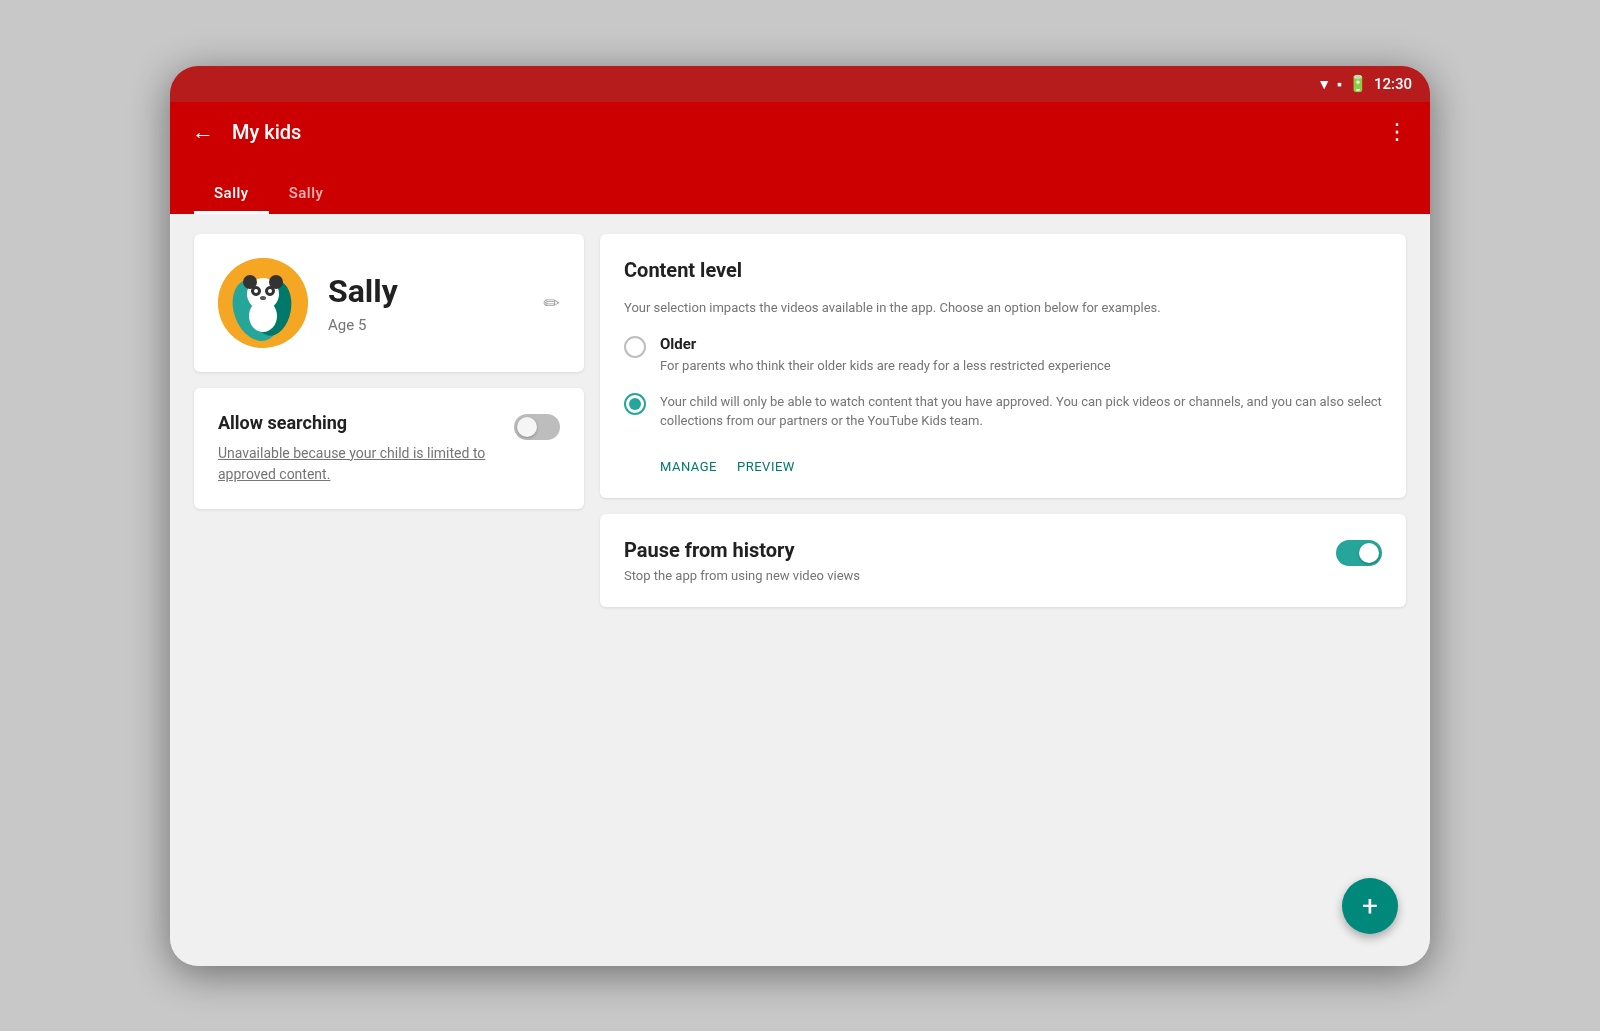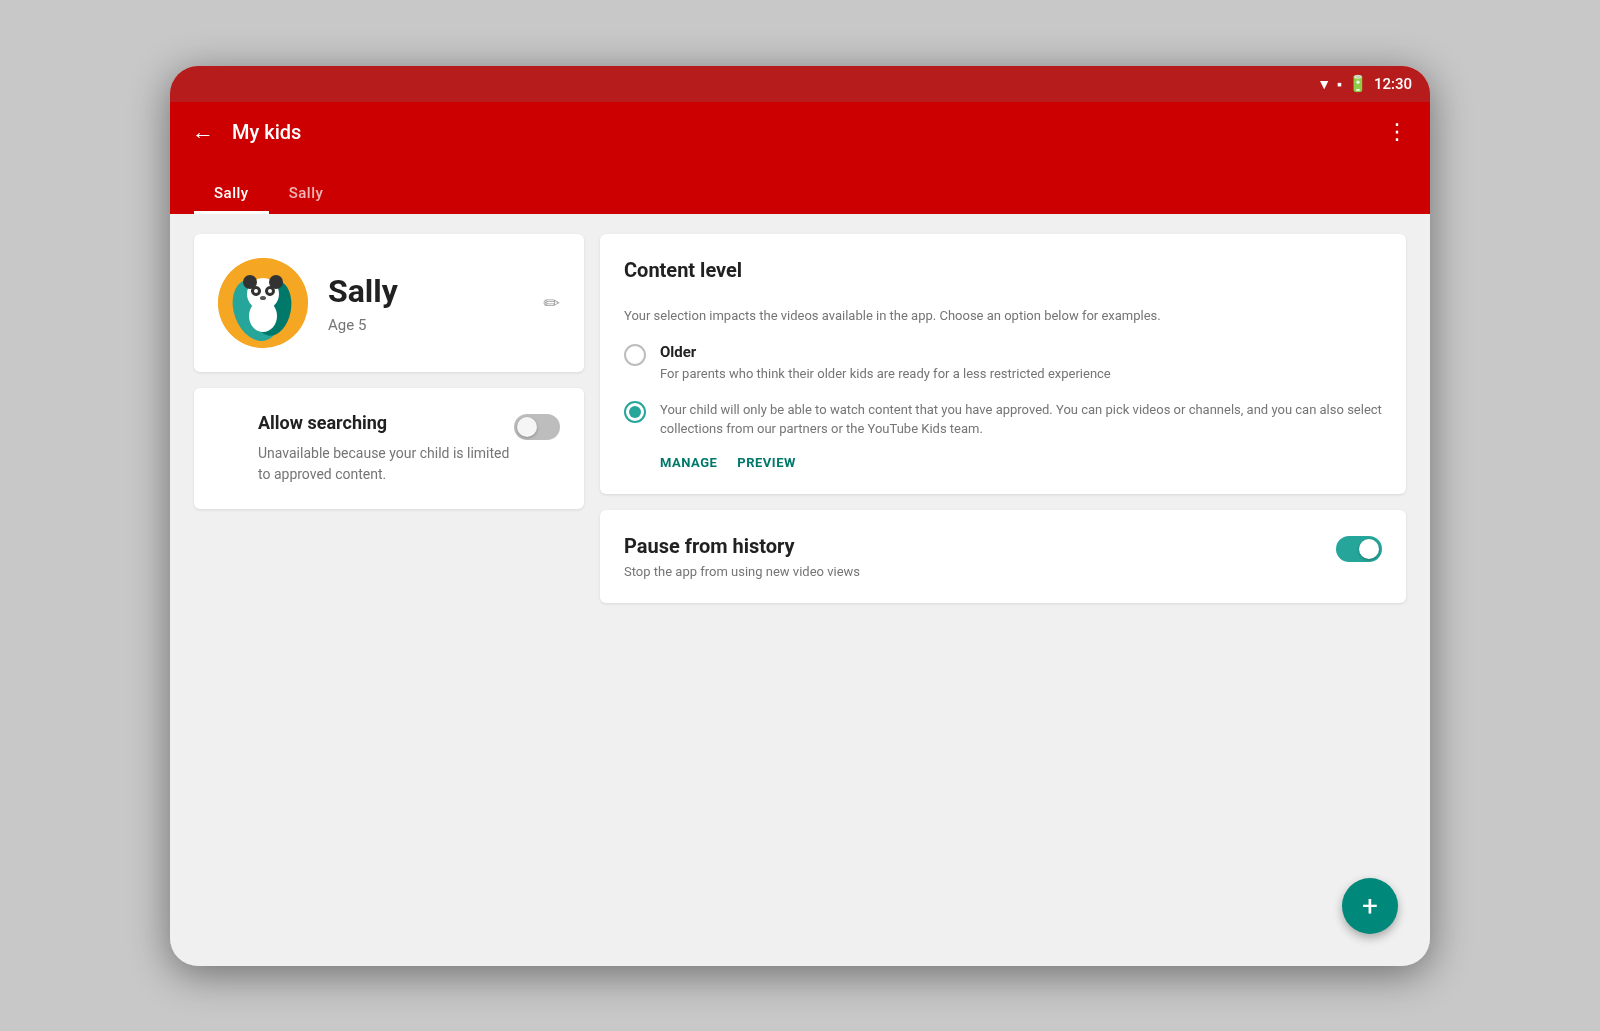--- a/index.html
+++ b/index.html
@@ -187,27 +187,27 @@
       font-size: 18px;
       font-weight: 700;
       color: #212121;
       margin-bottom: 10px;
     }
     .setting-card-row {
       display: flex;
       align-items: flex-start;
       justify-content: space-between;
       gap: 0;
-      margin-left: 40px;
     }
     .setting-card-desc {
       font-size: 14px;
       color: #757575;
       line-height: 1.5;
       flex: 1;
+      text-decoration: underline;
     }
 
     
     .toggle-container {
       position: relative;
       width: 46px;
       height: 26px;
       flex-shrink: 0;
       margin-top: 2px;
     }
@@ -258,21 +258,21 @@
       display: block;
       margin: 0 auto;
       text-transform: uppercase;
     }
 
     
     .content-level-title {
       font-size: 20px;
       font-weight: 700;
       color: #212121;
-      margin-bottom: 24px;
+      margin-bottom: 16px;
     }
     .content-level-desc {
       font-size: 13px;
       color: #757575;
       line-height: 1.5;
       margin-bottom: 18px;
     }
 
     .radio-option {
       display: flex;
@@ -316,24 +316,25 @@
 
     .approved-actions {
       display: flex;
       gap: 20px;
       margin-top: 8px;
       margin-left: 36px;
     }
     .action-link {
       color: #00796b;
       font-size: 13px;
-      font-weight: 700;
+      font-weight: 400;
       letter-spacing: 0.5px;
       cursor: pointer;
       text-transform: uppercase;
+      margin-top: 12px;
     }
 
     
     .pause-card {
       display: flex;
       justify-content: space-between;
       align-items: flex-start;
     }
     .pause-title {
       font-size: 20px;

